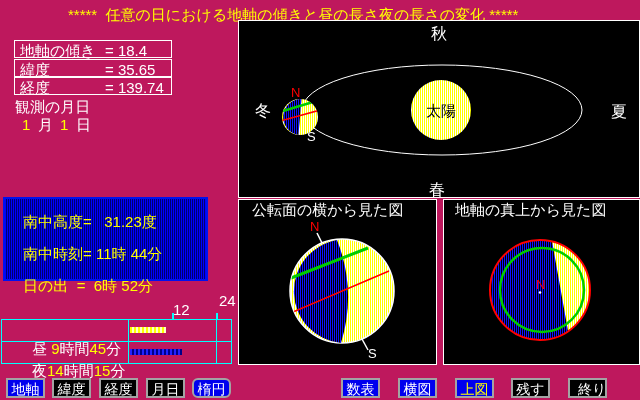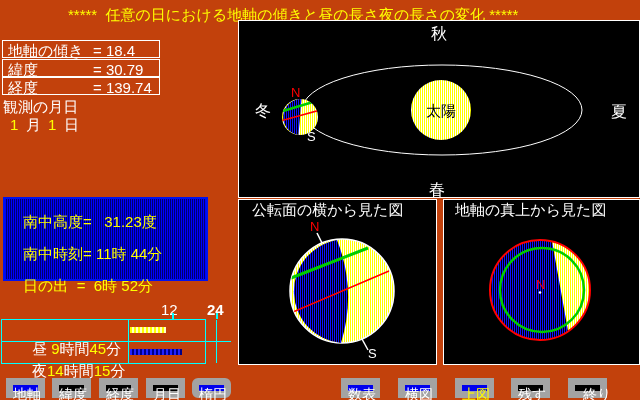--- a/index.html
+++ b/index.html
@@ -1,21 +1,21 @@
 <!DOCTYPE html>
 <html><head>
 <meta charset="utf-8">
 <style>
   html,body{margin:0;padding:0;background:#000;}
-  #screen{position:relative;width:640px;height:400px;background:#c2410c;overflow:hidden;
+  #screen{position:relative;width:640px;height:400px;background:#be185d;overflow:hidden;
           font-family:"Liberation Sans",sans-serif;}
   #screen *{box-sizing:border-box;}
   .abs{position:absolute;}
   .w{color:#fff;} .y{color:#ff0;}
-  .t15{font-size:15px;line-height:17px;white-space:pre;}
+  .t15{font-size:15px;line-height:17px;white-space:pre;margin-left:12px;}
 
   
   .title{left:68px;top:6px;color:#ff0;font-size:15px;white-space:pre;}
 
   
   .pbox{left:2px;width:158px;height:18px;border:1px solid #fff;color:#fff;}
   .pbox .lab{position:absolute;left:5px;top:1px;}
   .pbox .val{position:absolute;left:90px;top:1px;white-space:pre;}
   .pbox1{top:40px;} .pbox2{top:59px;} .pbox3{top:77px;}
   .obs-head{left:3px;top:98px;}
@@ -24,24 +24,24 @@
   .dm-v{left:10px;color:#ff0;} .dm-u{left:26px;color:#fff;}
   .dd-v{left:48px;color:#ff0;} .dd-u{left:64px;color:#fff;}
 
   
   .bluebox{left:3px;top:197px;width:205px;height:84px;border:2px solid #0011ee;
     background:repeating-linear-gradient(90deg,#0000ff 0 1px,#000070 1px 2px);
     color:#ff0;padding:2px 0 0 18px;}
   .bluebox div{height:20px;font-size:15px;white-space:pre;margin-top:12px;}
 
   
-  .lbl12{left:161px;top:301px;} .lbl24{left:207px;top:301px;font-weight:bold;}
+  .lbl12{left:161px;top:301px;} .lbl24{left:207px;top:292px;}
   .tick{width:2px;height:6px;background:#0ff;top:313px;}
   .tick12{left:172px;} .tick24{left:216px;}
-  .dnbox{left:1px;top:319px;width:205px;height:45px;border:1px solid #0ff;}
+  .dnbox{left:1px;top:319px;width:231px;height:45px;border:1px solid #0ff;}
   .dn-hdiv{position:absolute;left:0;top:21px;width:229px;height:1px;background:#0ff;}
   .dn-v1{position:absolute;left:126px;top:0;width:1px;height:43px;background:#0ff;}
   .dn-v2{position:absolute;left:214px;top:0;width:1px;height:43px;background:#0ff;}
   .dn-row{position:absolute;left:5px;font-size:15px;white-space:pre;}
   .dn-row1{top:3px;} .dn-row2{top:25px;}
   .bar{position:absolute;height:6px;}
   .daybar{left:130px;top:327px;width:36px;
     background:repeating-linear-gradient(90deg,#ffff00 0 2px,#ffffc8 2px 4px);}
   .nightbar{left:130px;top:349px;width:52px;
     background:repeating-linear-gradient(90deg,#2222ff 0 2px,#000088 2px 4px);}
@@ -53,41 +53,41 @@
   .panel-topview{left:443px;top:199px;width:197px;height:166px;}
   .season{color:#fff;font-size:16px;}
   .sea-top{left:431px;top:24px;} .sea-left{left:255px;top:101px;}
   .sea-right{left:611px;top:102px;} .sea-bottom{left:429px;top:180px;}
   .ptitle{color:#fff;font-size:15px;white-space:pre;}
   .ptitle-side{left:252px;top:201px;text-align:center;} .ptitle-top{left:455px;top:201px;}
 
   #gfx{position:absolute;left:0;top:0;pointer-events:none;}
 
   
-  .mbtn{top:378px;width:39px;height:20px;border:7px solid #a3a3a3;background:#000;
+  .mbtn{top:378px;width:39px;height:20px;border:2px solid #a3a3a3;background:#000;
         color:#fff;font-size:14px;line-height:18px;text-align:center;padding:0;
         font-family:"Liberation Sans",sans-serif;cursor:pointer;white-space:pre;}
   .mfill{background:#0000ee;}
   .m1{left:6px;} .m2{left:52px;} .m3{left:99px;} .m4{left:146px;} .m5{left:192px;border-radius:6px;}
   .m6{left:341px;} .m7{left:398px;} .m8{left:455px;color:#ff0;} .m9{left:511px;} .m10{left:568px;padding-left:8px;}
 </style>
 </head>
 <body>
 
 <div id="screen">
 
   <div class="abs title">*****  任意の日における地軸の傾きと昼の長さ夜の長さの変化 *****</div>
 
   <div class="abs pbox pbox1 t15">
     <span class="lab">地軸の傾き</span>
     <span class="val">= 18.4</span>
   </div>
   <div class="abs pbox pbox2 t15">
     <span class="lab">緯度</span>
-    <span class="val">= 30.79</span>
+    <span class="val">= 35.65</span>
   </div>
   <div class="abs pbox pbox3 t15">
     <span class="lab">経度</span>
     <span class="val">= 139.74</span>
   </div>
 
   <div class="abs obs-head w t15">観測の月日</div>
   <div class="abs date-row t15">
     <span class="dm-v">1</span>
     <span class="dm-u">月</span>

